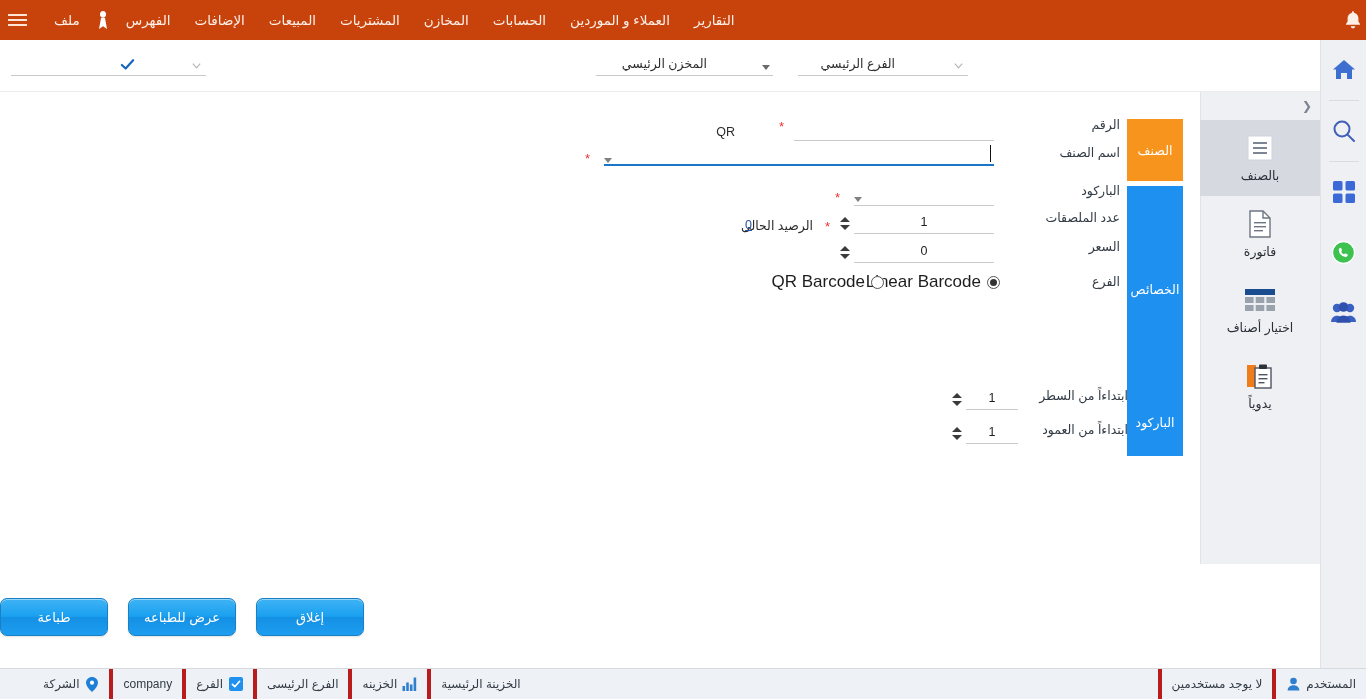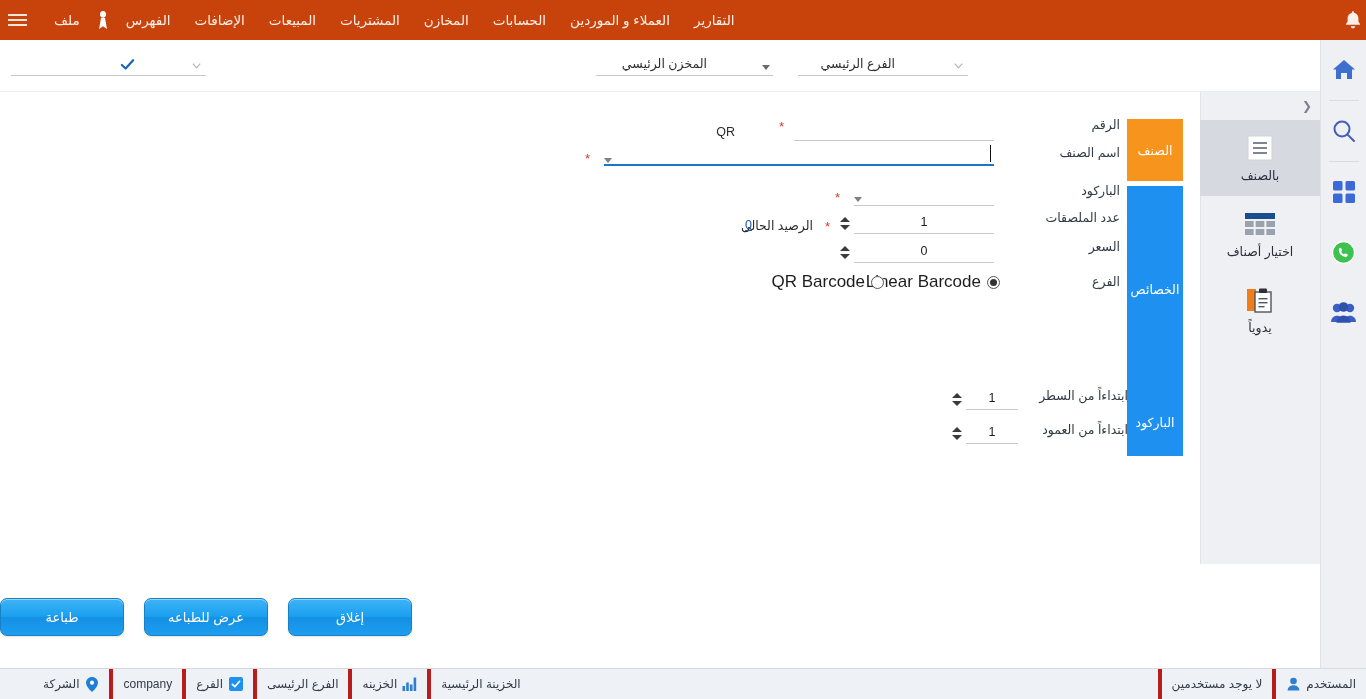--- a/index.html
+++ b/index.html
@@ -183,21 +183,21 @@
   
   #buttonbar {
     position: absolute; top: 564px; left: 0;
     width: 1200px; height: 106px;
     background: #ffffff;
     display: flex; flex-direction: row-reverse;
     align-items: center; gap: 20px;
     padding-right: 26px;
   }
   .btn {
-    width: 124px; height: 38px;
+    width: 108px; height: 38px;
     border-radius: 7px;
     border: 1px solid #1b7fc4;
     background: linear-gradient(180deg, #3fb3f5 0%, #1aa0ef 48%, #1490e4 52%, #1e9ef0 100%);
     color: #ffffff; font-size: 13px;
     display: flex; align-items: center; justify-content: center;
     cursor: pointer;
     box-shadow: inset 0 1px 0 rgba(255,255,255,.45), 0 1px 2px rgba(0,0,0,.12);
   }
 
   
@@ -333,20 +333,32 @@
       <svg width="26" height="26" viewBox="0 0 26 26">
         <rect x="1" y="1" width="24" height="24" fill="#ffffff" stroke="#cfd4da" stroke-width="1"></rect>
         <rect x="6" y="7" width="14" height="2" fill="#7d8793"></rect>
         <rect x="6" y="12" width="14" height="2" fill="#7d8793"></rect>
         <rect x="6" y="17" width="14" height="2" fill="#7d8793"></rect>
       </svg>
     </div>
     <div class="mode-label">بالصنف</div>
   </div>
 
+  <div class="mode-item">
+    <div class="mode-ico">
+      <svg width="24" height="28" viewBox="0 0 24 28">
+        <path d="M2 1 h13 l7 7 v19 H2 Z" fill="#ffffff" stroke="#6d7681" stroke-width="1.4"></path>
+        <path d="M15 1 v7 h7" fill="none" stroke="#6d7681" stroke-width="1.4"></path>
+        <rect x="6" y="12" width="12" height="1.4" fill="#6d7681"></rect>
+        <rect x="6" y="16" width="12" height="1.4" fill="#6d7681"></rect>
+        <rect x="6" y="20" width="9" height="1.4" fill="#6d7681"></rect>
+      </svg>
+    </div>
+    <div class="mode-label">فاتورة</div>
+  </div>
 
   <div class="mode-item">
     <div class="mode-ico">
       <svg width="30" height="24" viewBox="0 0 30 24">
         <rect x="0" y="1" width="30" height="6" fill="#1a4d8f"></rect>
         <rect x="0" y="9" width="8.6" height="6" fill="#9aa3ad"></rect>
         <rect x="10.7" y="9" width="8.6" height="6" fill="#9aa3ad"></rect>
         <rect x="21.4" y="9" width="8.6" height="6" fill="#9aa3ad"></rect>
         <rect x="0" y="17" width="8.6" height="6" fill="#9aa3ad"></rect>
         <rect x="10.7" y="17" width="8.6" height="6" fill="#9aa3ad"></rect>

